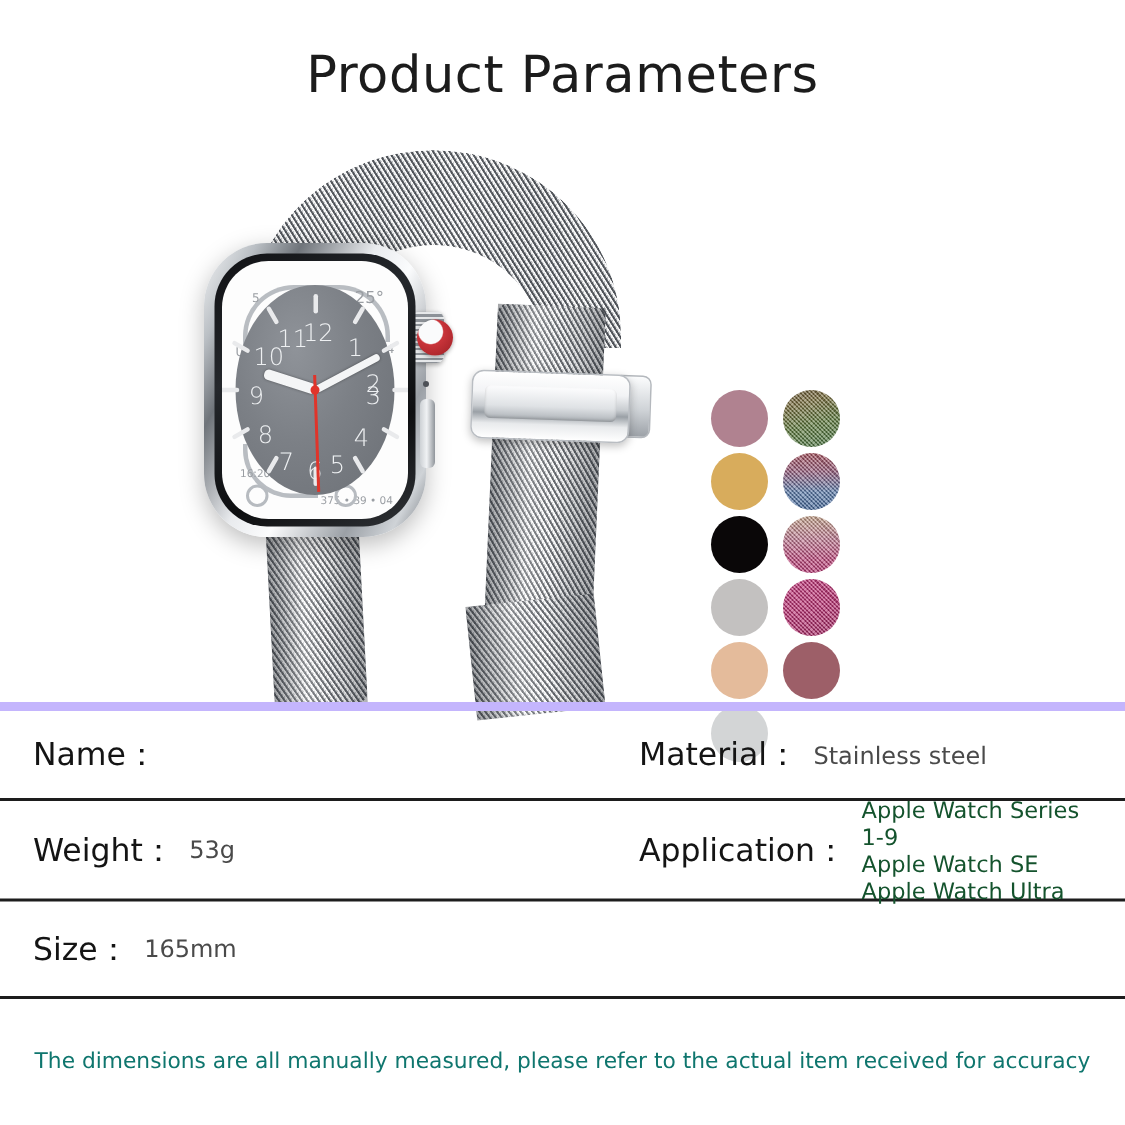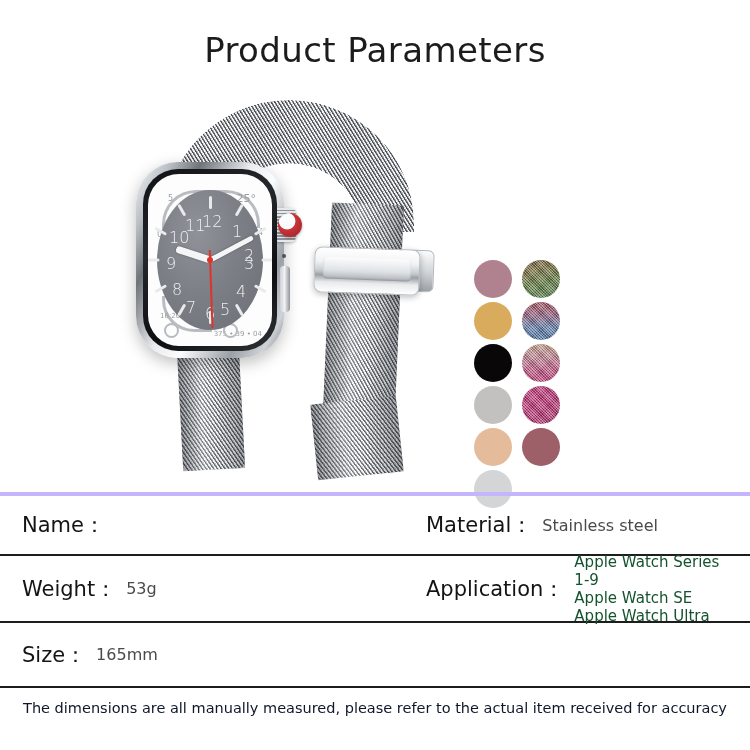--- a/index.html
+++ b/index.html
@@ -210,22 +210,22 @@
     background-image:
       repeating-linear-gradient(45deg, rgba(255,255,255,.30) 0 1px, rgba(0,0,0,.16) 1px 2px),
       repeating-linear-gradient(-45deg, rgba(255,255,255,.18) 0 1px, rgba(0,0,0,.10) 1px 2px),
       var(--fill);
   }
   .swatch.solid { background: var(--fill); }
   .swatch.empty { background: none; }
 
   
   .spec-table {
-    position: absolute; left: 0; top: 492px; width: 750px;
-    border-top: 4px solid #c4b5fd;
+    position: absolute; left: 0; top: 468px; width: 750px;
+    border-top: 6px solid #c4b5fd;
   }
   .spec-row {
     display: flex; align-items: center;
     border-bottom: 2px solid #1d1d1d;
     padding: 0 22px;
   }
   .spec-row.r1 { height: 60px; }
   .spec-row.r2 { height: 67px; align-items: center; }
   .spec-row.r3 { height: 65px; }
   .cell { display: flex; align-items: center; }
@@ -239,21 +239,21 @@
     font-size: 16px; color: #4a4a4a; margin-left: 10px;
     font-family: "DejaVu Sans", sans-serif;
   }
   .val-lines { margin-left: 10px; display: flex; flex-direction: column; }
   .val-lines span {
     font-size: 15px; color: #14532d; line-height: 18px;
     font-family: "DejaVu Sans", sans-serif;
   }
   .footnote {
     position: absolute; left: 0; top: 700px; width: 750px; text-align: center;
-    font-size: 14.5px; color: #0f172a;
+    font-size: 14.5px; color: #0f766e;
     font-family: "DejaVu Sans", sans-serif;
   }
 </style>
 </head>
 <body>
 
 <div id="page">
 
   <div class="title">Product Parameters</div>
 

